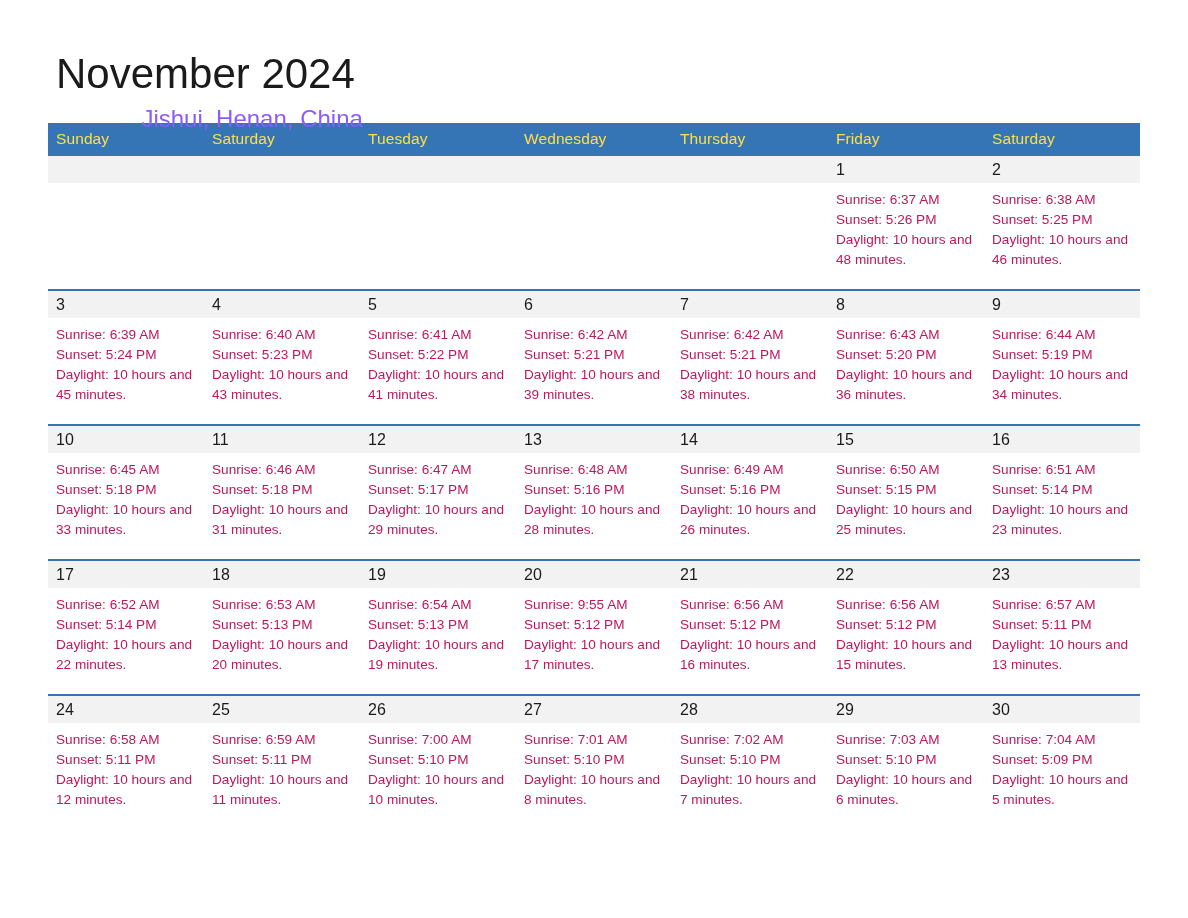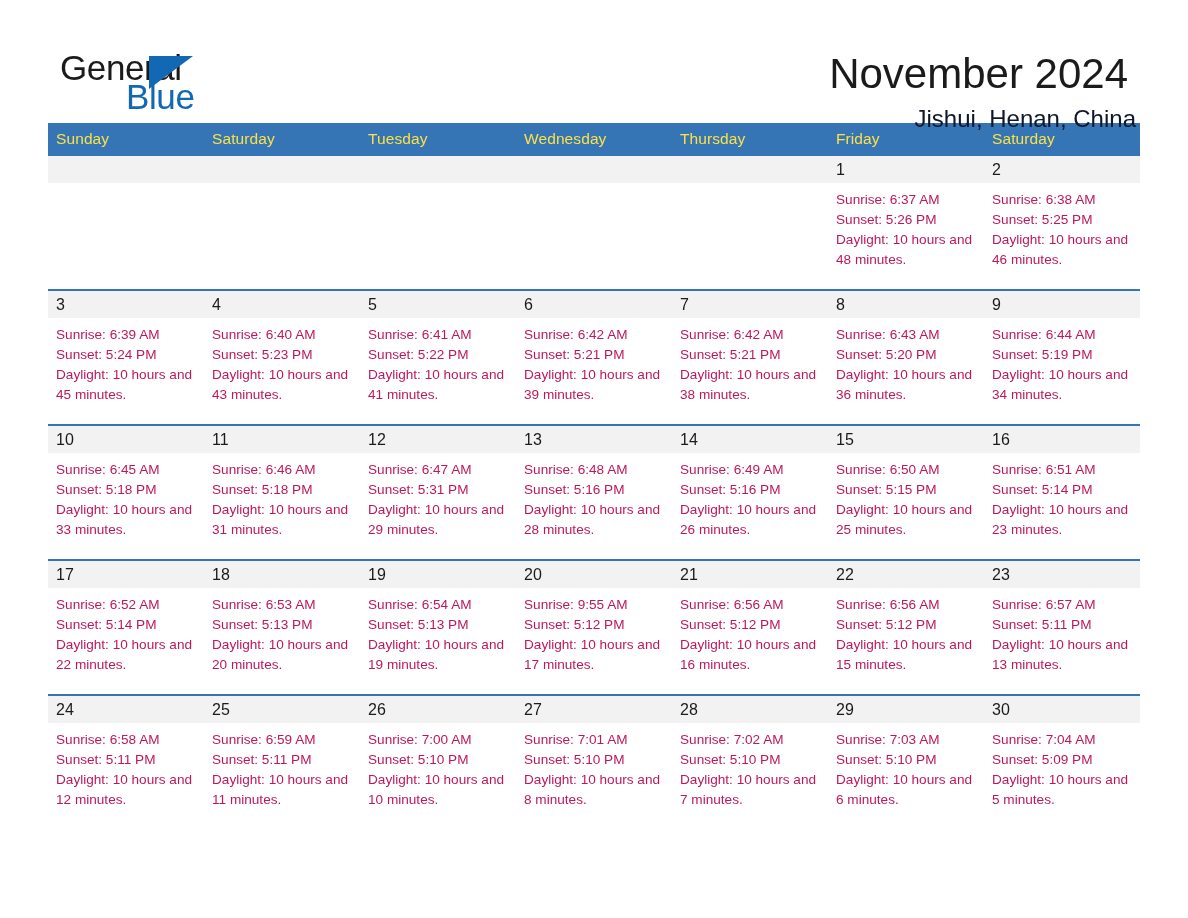--- a/index.html
+++ b/index.html
@@ -76,21 +76,21 @@
     font-size: 42px;
     font-weight: normal;
     color: #1b1b1b;
     line-height: 1.05;
     margin: 8px;
     letter-spacing: 0px;
   }
   .location-title {
     font-size: 24px;
     font-weight: normal;
-    color: #0f172a;
+    color: #8b5cf6;
     margin: 10px 0 0 0;
     line-height: 1.1;
   }
 
   
   .calendar {
     width: 1092px;
     border-collapse: collapse;
     table-layout: fixed;
     margin-top: 15px;
@@ -150,25 +150,20 @@
     white-space: normal;
   }
 </style>
 </head>
 <body>
 
 <div class="page">
 
   <div class="header">
 
-    <div class="logo">
-      <span class="logo-general">General</span>
-      <span class="logo-triangle"></span>
-      <span class="logo-blue">Blue</span>
-    </div>
 
     <div class="titles">
       <h1 class="month-title">November 2024</h1>
       <h2 class="location-title">Jishui, Henan, China</h2>
     </div>
 
   </div>
 
   <table class="calendar">
     <thead>
@@ -321,21 +316,21 @@
                 <div>Sunset: 5:18 PM</div>
                 <div class="daylight-line">Daylight: 10 hours and 31 minutes.</div>
               </div>
             </div>
           </td>
           <td>
             <div class="cell">
               <div class="daynum-band">12</div>
               <div class="cell-body">
                 <div>Sunrise: 6:47 AM</div>
-                <div>Sunset: 5:31 PM</div>
+                <div>Sunset: 5:17 PM</div>
                 <div class="daylight-line">Daylight: 10 hours and 29 minutes.</div>
               </div>
             </div>
           </td>
           <td>
             <div class="cell">
               <div class="daynum-band">13</div>
               <div class="cell-body">
                 <div>Sunrise: 6:48 AM</div>
                 <div>Sunset: 5:16 PM</div>

